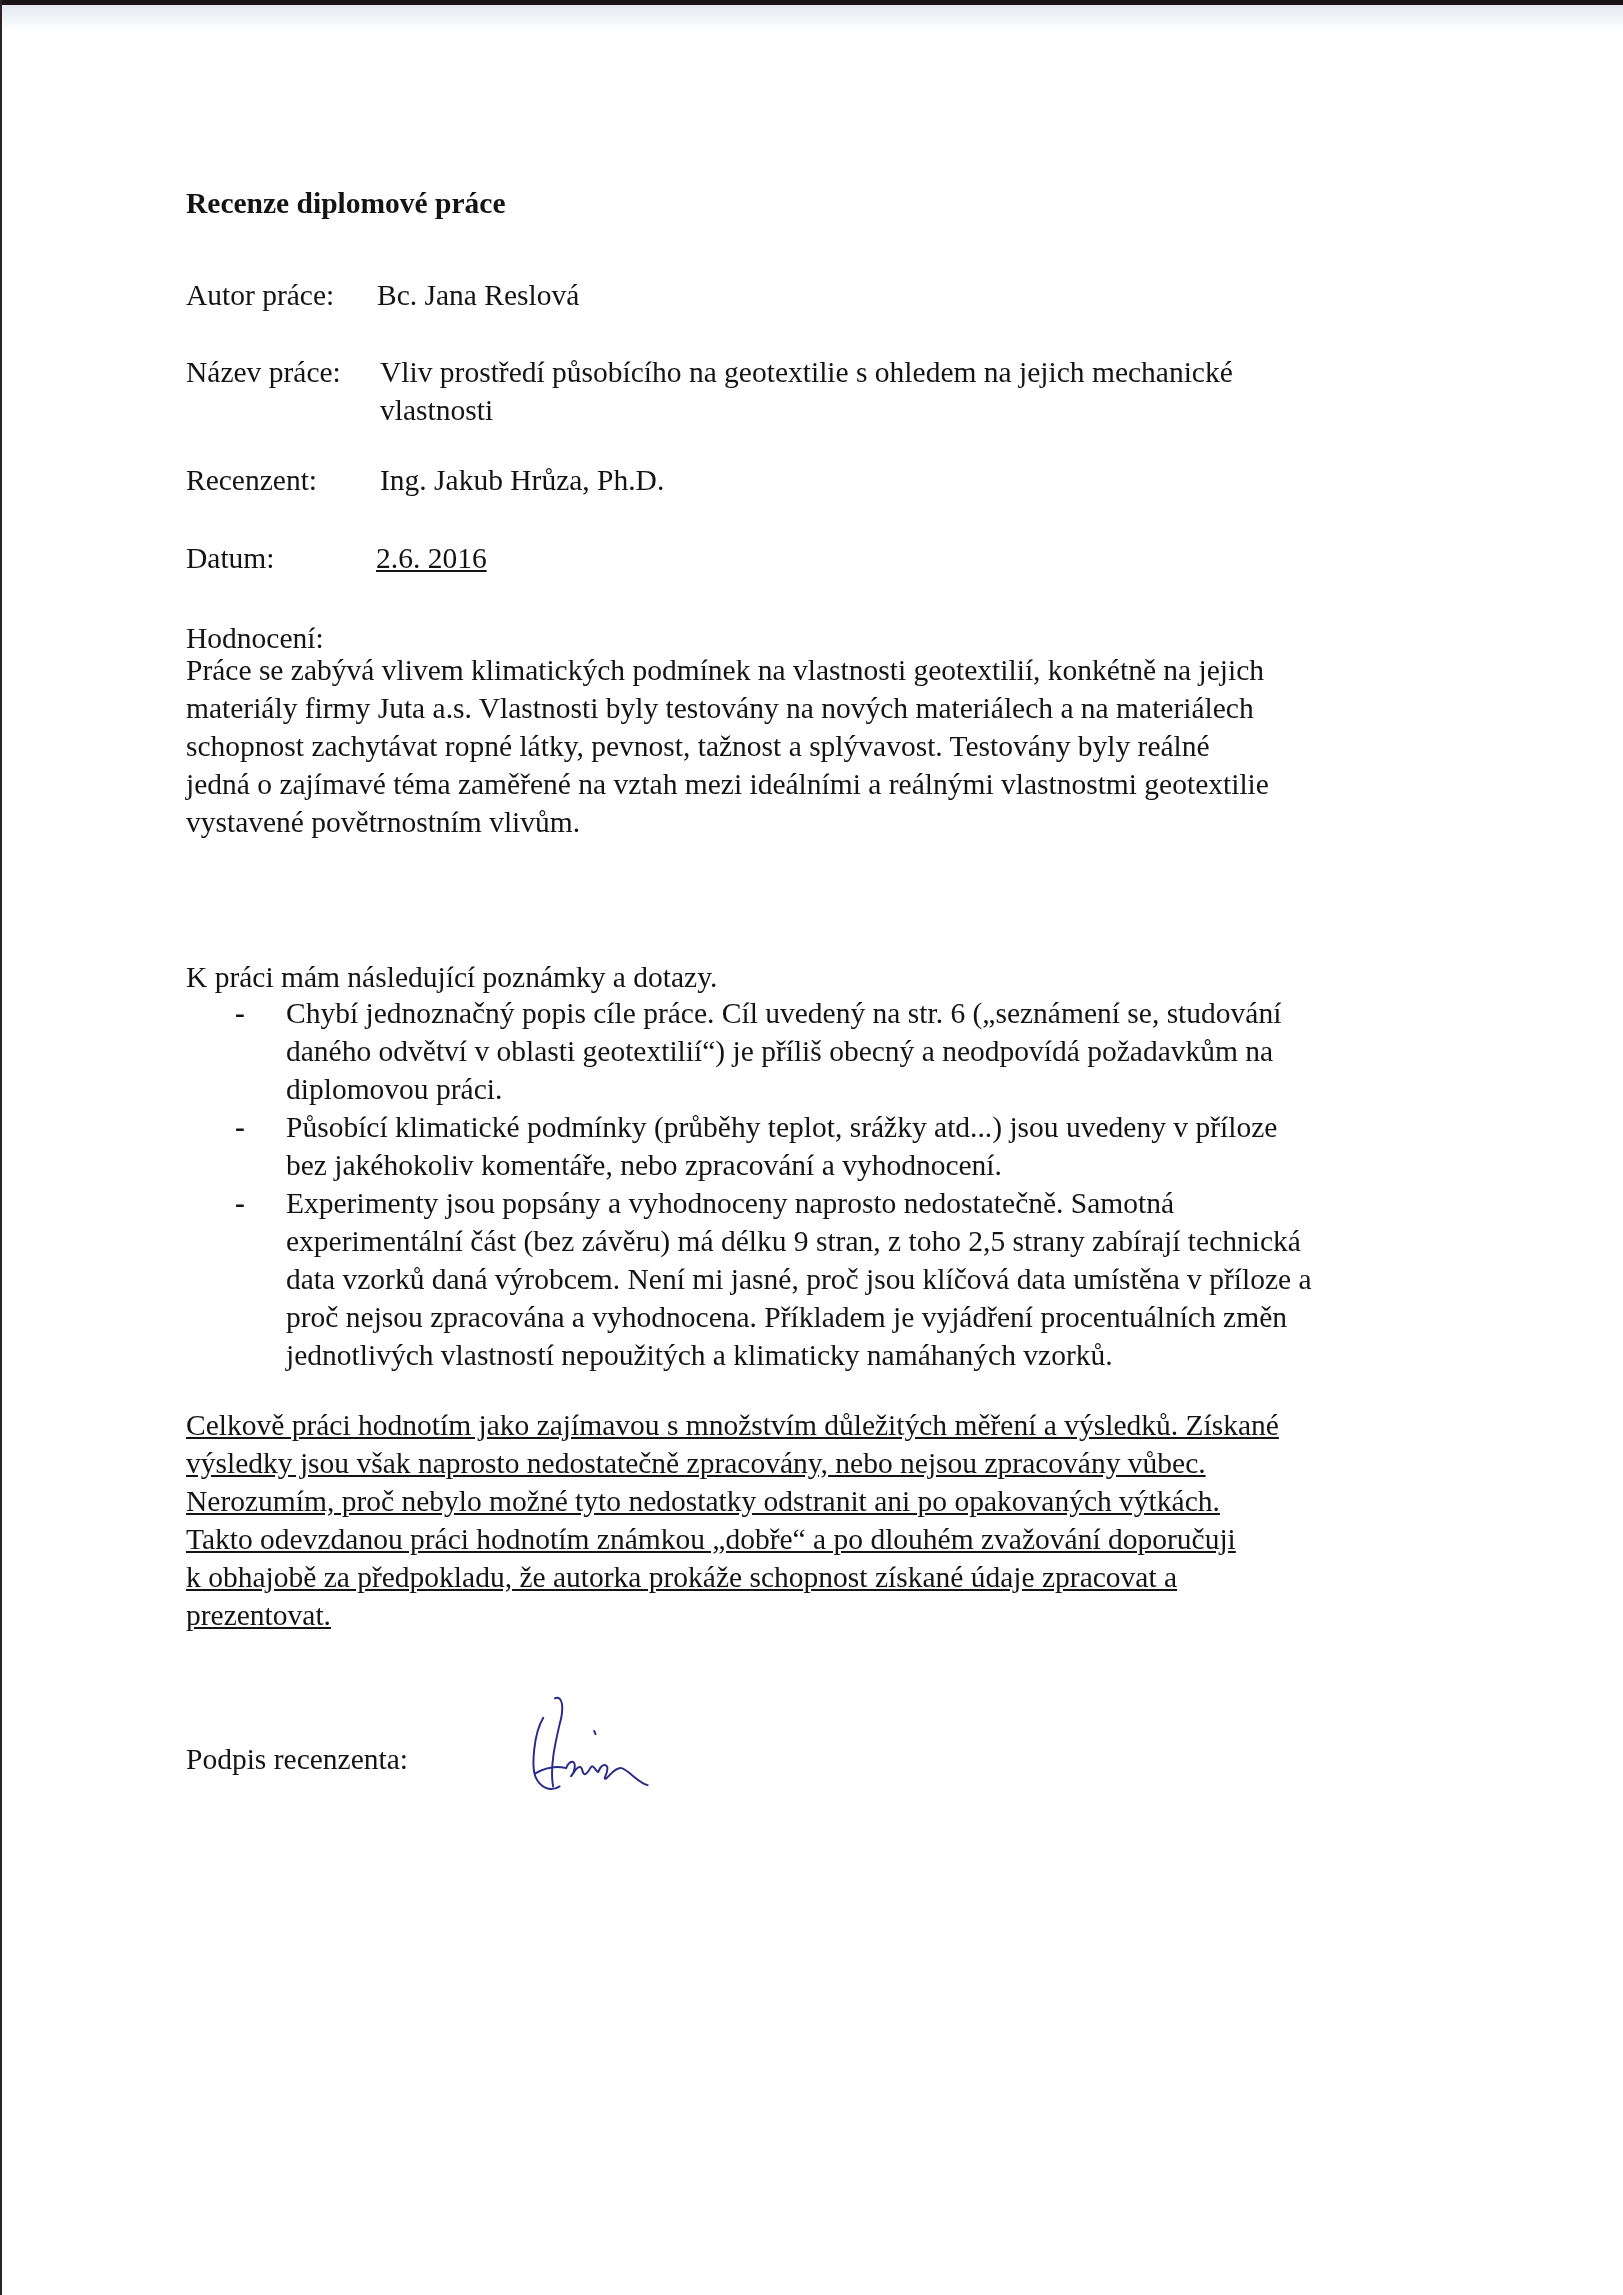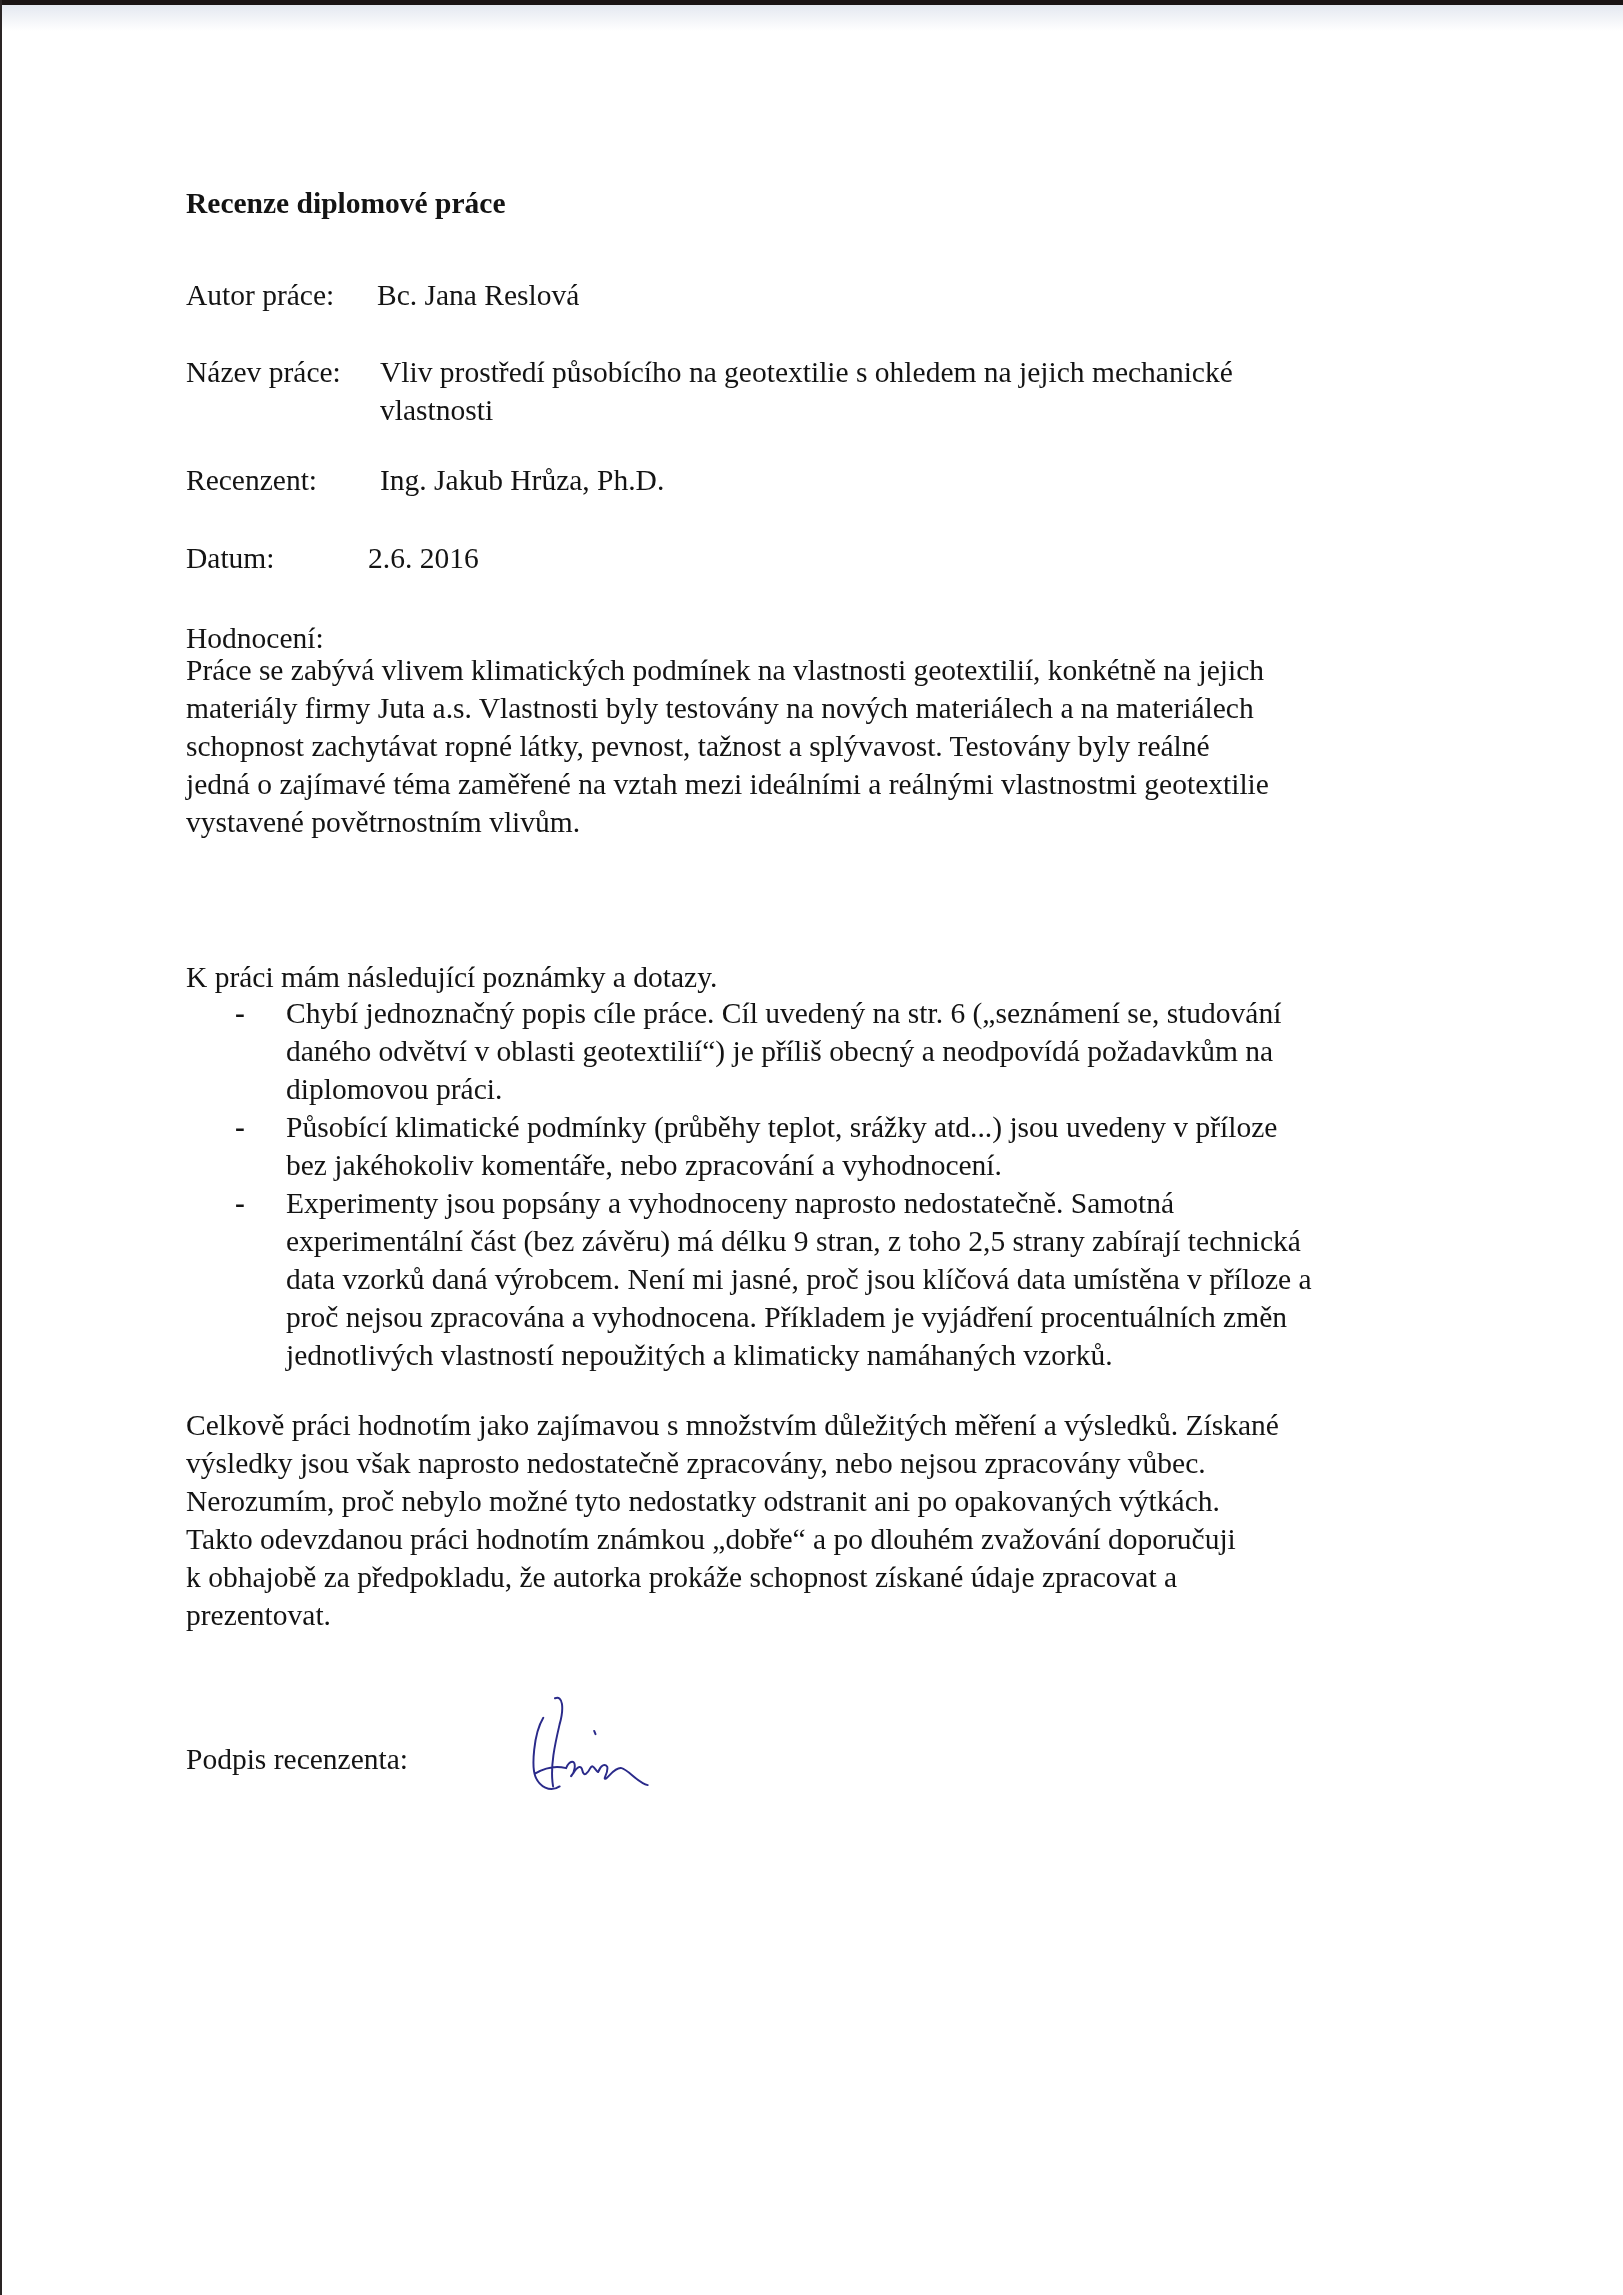--- a/index.html
+++ b/index.html
@@ -28,38 +28,38 @@
     font-size: 29.5px; line-height: 38px;
   }
   .title {
     position: absolute; top: 184px; left: 0;
     font-weight: bold; font-size: 29.5px;
   }
   .meta-row { position: absolute; left: 0; width: 1244px; }
   .meta-label { position: absolute; left: 0; }
   .meta-value { position: absolute; left: 191px; width: 982px; }
   .meta-value.r { left: 194px; }
-  .meta-value.d { left: 182px; }
+  .meta-value.d { left: 190px; text-decoration: underline; }
   .eval-head { position: absolute; top: 619px; left: 0; }
   .eval-body {
     position: absolute; top: 651px; left: 0; width: 1250px;
     line-height: 38px;
   }
   .eval-body span { display: block; white-space: nowrap; }
   .remarks-head { position: absolute; top: 958px; left: 0; }
   .bullets { position: absolute; top: 994px; left: 0; width: 1276px; }
   .bullet { position: relative; padding-left: 100px; }
   .bullet .dash {
     position: absolute; left: 49px; top: 0; font-weight: bold;
   }
   .bullet span.line { display: block; white-space: nowrap; }
   .conclusion {
     position: absolute; top: 1406px; left: 0; width: 1276px;
   }
-  .conclusion span { display: block; white-space: nowrap; }
+  .conclusion span { display: block; white-space: nowrap; text-decoration: underline; }
   .sig-label { position: absolute; top: 1740px; left: 0; }
   .signature {
     position: absolute; left: 344px; top: 1695px; width: 131px; height: 111px;
   }
 </style>
 </head>
 <body>
 
 <div class="scan-top"></div>
 <div class="scan-shade"></div>

